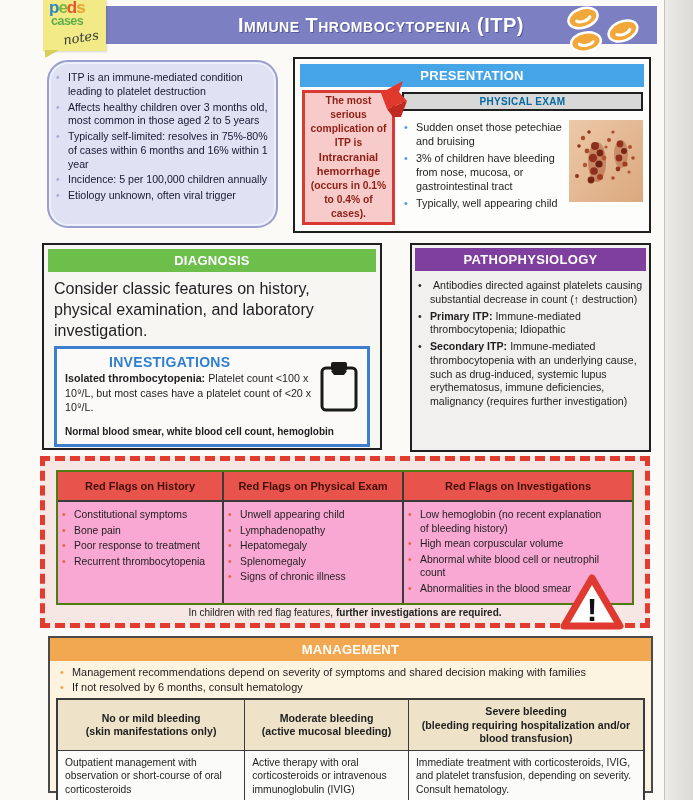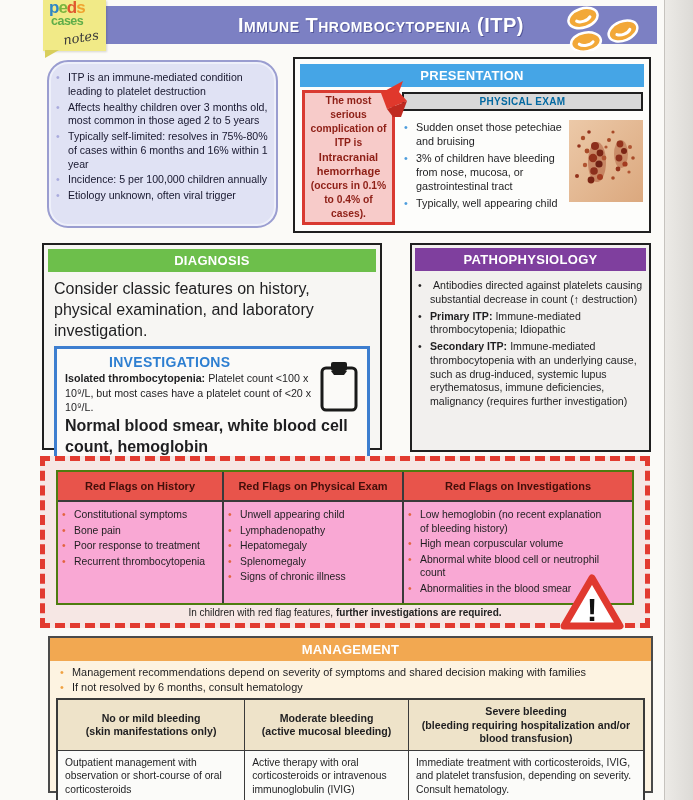--- a/index.html
+++ b/index.html
@@ -83,21 +83,21 @@
     background:#f7f6f3; border:2px solid #1f1f1f;
   }
   .diag-bar { margin:4px; background:#6dbf4b; }
   .diag-intro { padding:3px 10px 2px; font-size:16px; line-height:1.3; }
   .inv {
     margin:3px 10px 4px; border:3px solid #3d7ecf; background:#fbfaf8;
     padding:5px 8px 6px; position:relative;
   }
   .inv-h { color:#2e7fd1; font-weight:bold; font-size:14px; letter-spacing:.3px; margin-bottom:1px;padding-left:44px; }
   .inv-t { font-size:10.7px; line-height:1.32; width:248px; }
-  .inv-t2 { font-size:16px; font-weight:bold; line-height:1.32; margin-top:1px; }
+  .inv-t2 { font-size:10px; font-weight:bold; line-height:1.32; margin-top:11px; }
   .clipboard-icon { position:absolute; right:8px; top:12px; }
   .diff { padding:2px 10px; font-size:11px; line-height:1.3;margin-top:26px; }
   
   .patho {
     position:absolute; left:410px; top:243px; width:241px; height:209px; box-sizing:border-box;
     background:#f2f0ee; border:2px solid #1f1f1f;
   }
   .patho-bar { margin:3px; background:#7f3f9e; }
   .patho ul { padding:5px 6px 0 4px; }
   .patho li { font-size:10.6px; margin-bottom:3px; }

